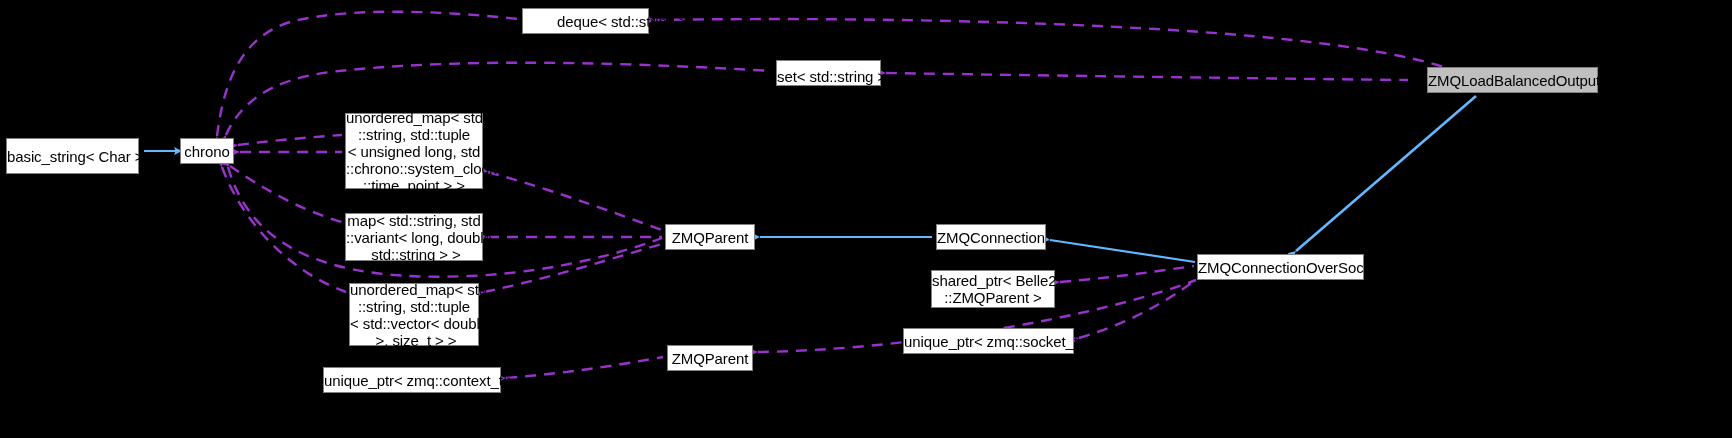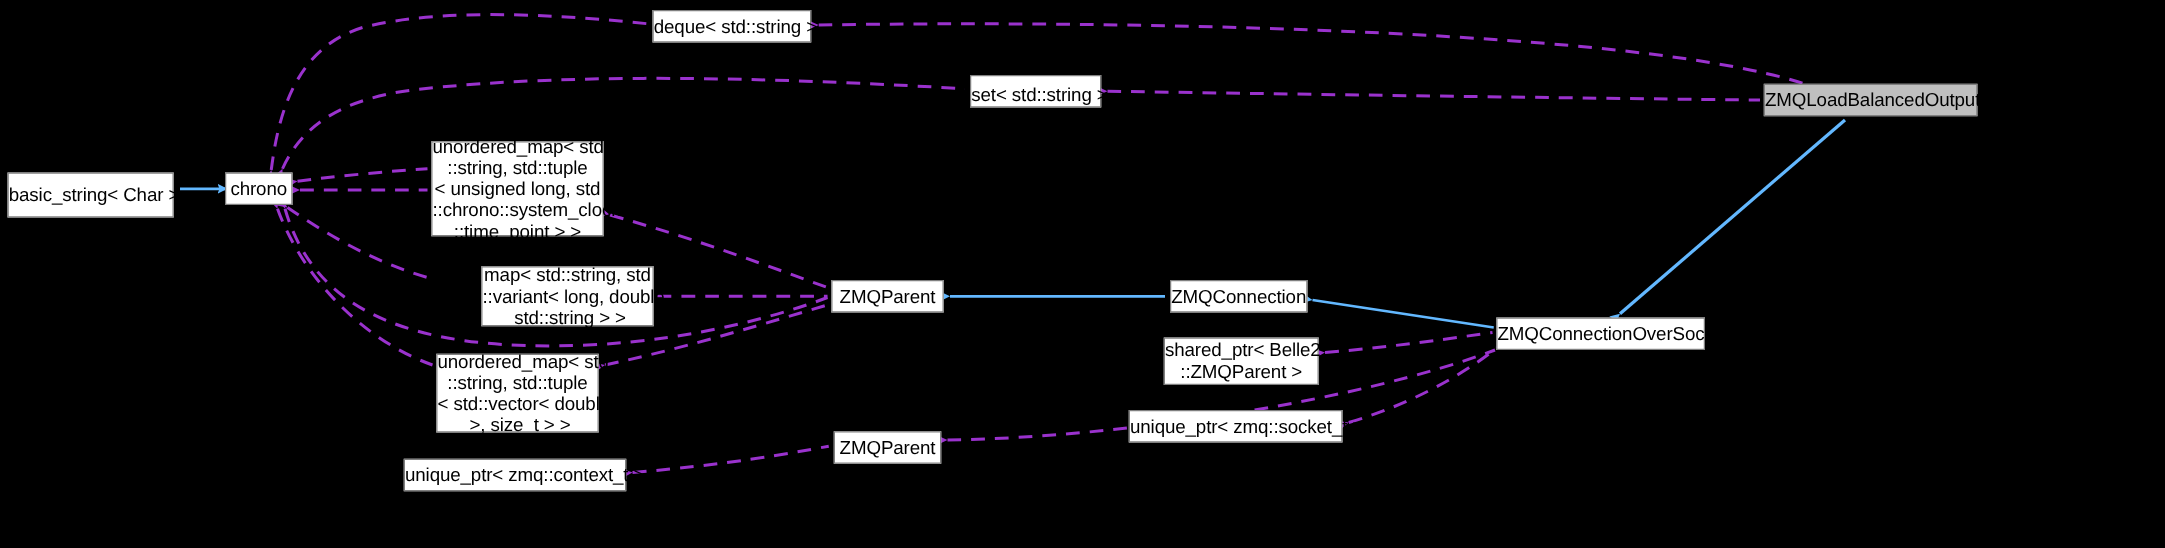--- a/index.html
+++ b/index.html
@@ -40,20 +40,21 @@
     display: flex;
     align-items: center;
     justify-content: center;
     white-space: pre;
     letter-spacing: -0.1px;
     z-index: 5;
   }
   .node.focus {
     background: #bfbfbf;
     border: 1px solid #808080;
+    margin-left: 16px;
   }
   .node-label {
     display: block;
     width: 100%;
     white-space: pre;
   }
 </style>
 </head>
 <body>
 
@@ -151,37 +152,37 @@
   </svg>
 
   <div class="node" style="left:6px; top:138px; width:133px; height:36px;">
     <span class="node-label">basic_string&lt; Char &gt;</span>
   </div>
 
   <div class="node" style="left:180px; top:138px; width:54px; height:26px;">
     <span class="node-label">chrono</span>
   </div>
 
-  <div class="node" style="left:522px; top:8px; width:127px; height:26px;">
+  <div class="node" style="left:522px; top:8px; width:127px; height:26px;padding-left:34px;">
     <span class="node-label">deque&lt; std::string &gt;</span>
   </div>
 
   <div class="node" style="left:776px; top:60px; width:105px; height:26px;align-items:flex-end;">
     <span class="node-label">set&lt; std::string &gt;</span>
   </div>
 
   <div class="node" style="left:345px; top:113px; width:138px; height:76px;">
     <span class="node-label">unordered_map&lt; std
 ::string, std::tuple
 &lt; unsigned long, std
 ::chrono::system_clock
 ::time_point &gt; &gt;</span>
   </div>
 
-  <div class="node" style="left:345px; top:213px; width:138px; height:48px;margin-left:40px;">
+  <div class="node" style="left:345px; top:213px; width:138px; height:48px;">
     <span class="node-label">map&lt; std::string, std
 ::variant&lt; long, double,
  std::string &gt; &gt;</span>
   </div>
 
   <div class="node" style="left:349px; top:283px; width:130px; height:63px;">
     <span class="node-label">unordered_map&lt; std
 ::string, std::tuple
 &lt; std::vector&lt; double
  &gt;, size_t &gt; &gt;</span>

